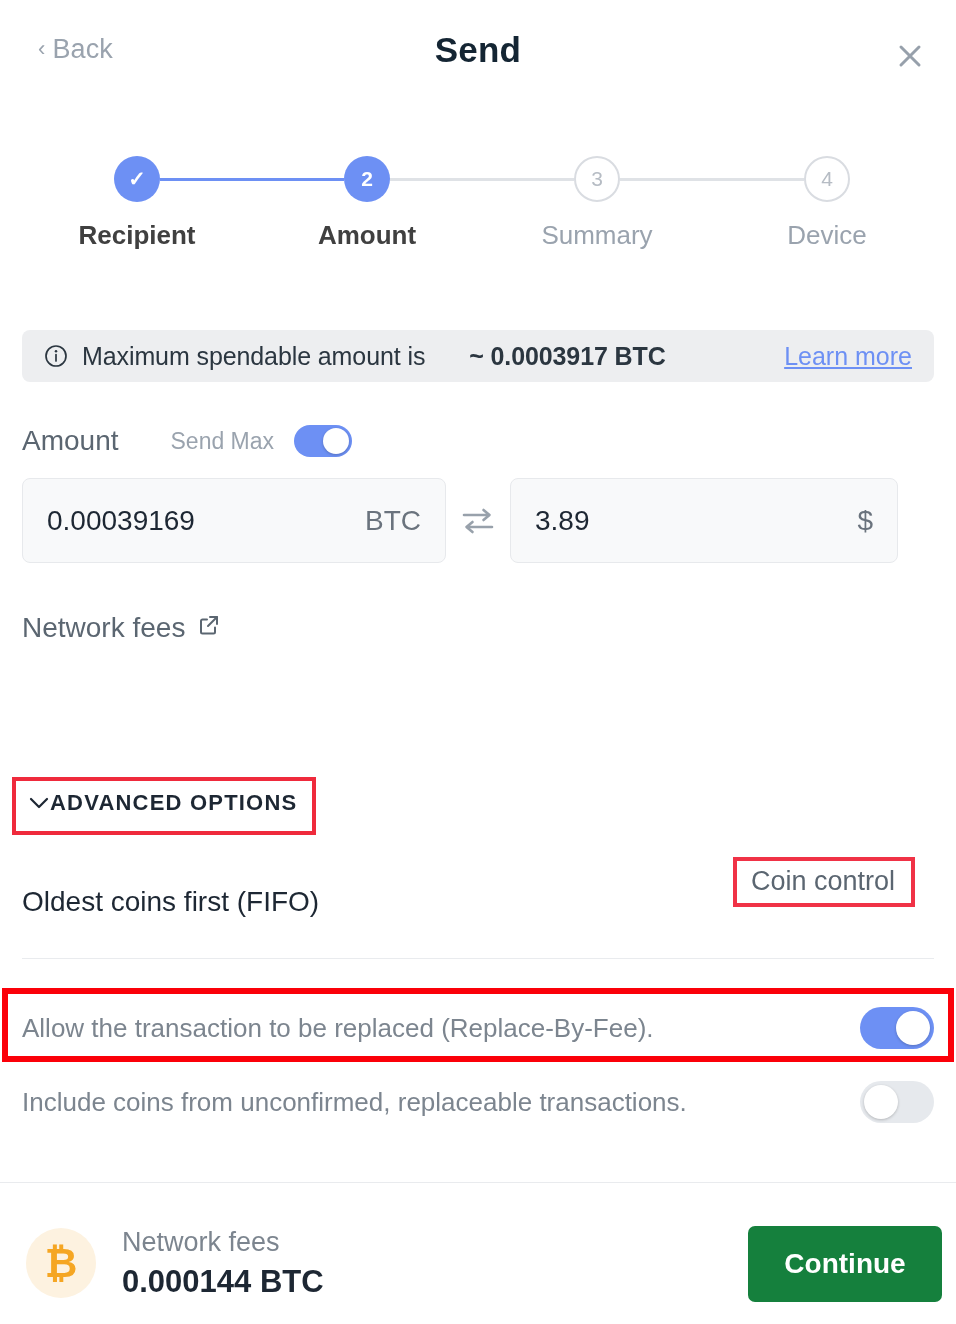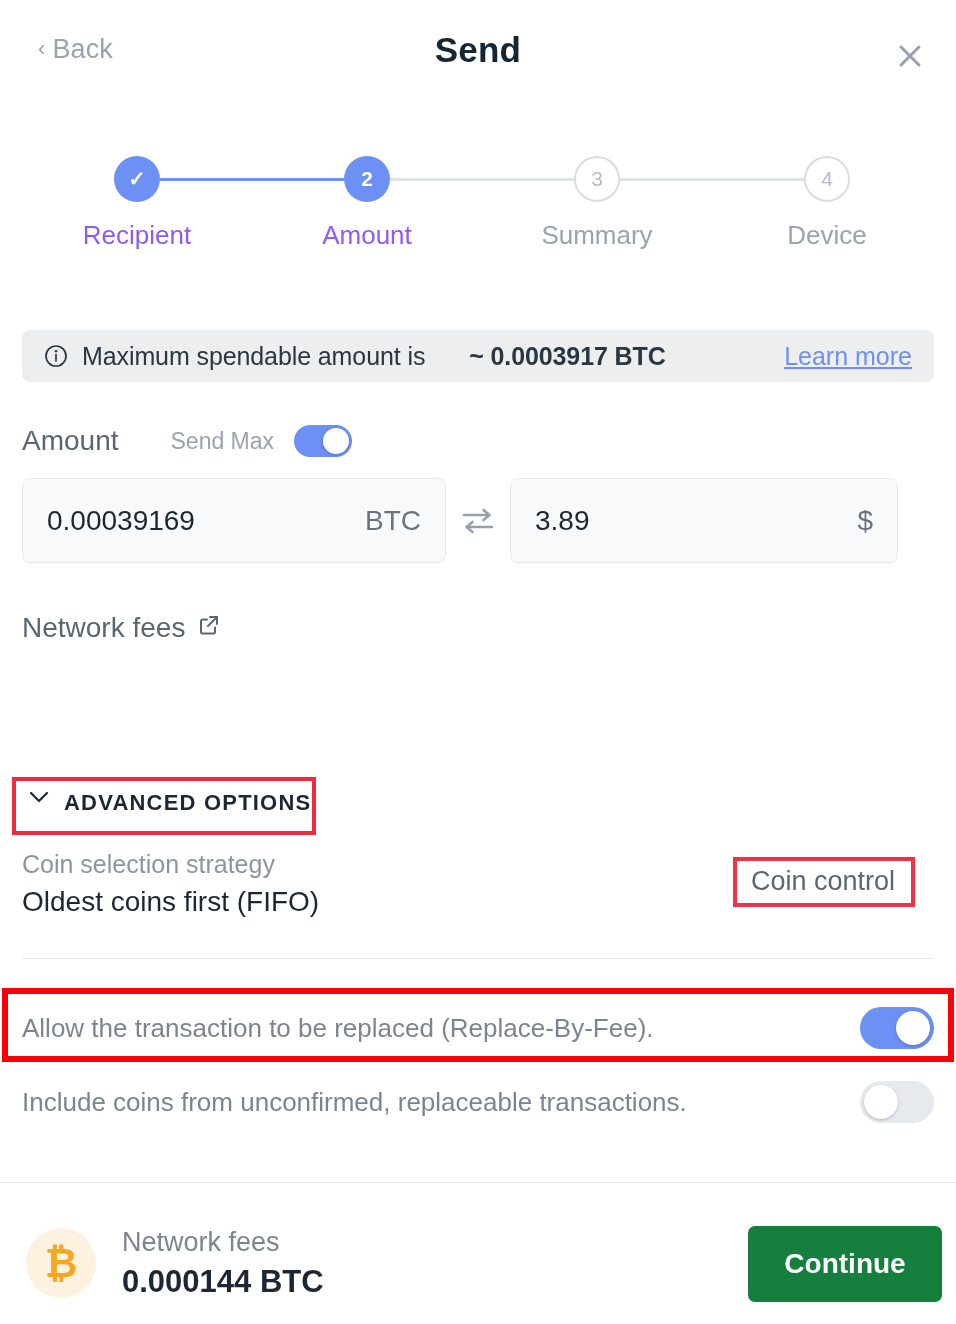--- a/index.html
+++ b/index.html
@@ -34,21 +34,21 @@
   .step { position:absolute; top:0; width:180px; margin-left:-90px; text-align:center; }
   .step .bubble {
     width:46px; height:46px; border-radius:50%;
     display:flex; align-items:center; justify-content:center;
     margin:0 auto; font-size:21px; font-weight:700;
   }
   .step.done .bubble  { background:#6d90f4; color:#fff; }
   .step.active .bubble{ background:#6d90f4; color:#fff; }
   .step.todo .bubble  { background:#fff; color:#b6bcc4; border:2px solid #d9dce1; font-weight:400; }
   .step .label { margin-top:18px; font-size:26px; }
-  .step.done .label, .step.active .label { color:#8b5cf6; font-weight:400; }
+  .step.done .label, .step.active .label { color:#404040; font-weight:700; }
   .step.todo .label { color:#9aa3ae; }
   .connector { position:absolute; top:22px; height:3px; }
   .connector.filled { background:#6d90f4; }
   .connector.empty  { background:#dfe2e6; }
 
   
   .banner {
     position:absolute; left:22px; top:330px; width:912px; height:52px;
     background:#edeef0; border-radius:8px;
     display:flex; align-items:center; padding:0 22px;
@@ -109,21 +109,21 @@
     width:548px; height:94px; margin-left:62px;
     border:1px solid #e7e9ec; border-radius:8px;
     display:flex; align-items:center; padding:0 30px;
   }
   .rate-box .value { font-size:28px; color:#1d2733; }
   .rate-box .unit  { margin-left:auto; font-size:28px; color:#5b6671; }
 
   
   .advanced {
     position:absolute; left:28px; top:790px;
-    display:flex; gap:14px;
+    display:flex; align-items:center; 
     font-size:22px; font-weight:700; letter-spacing:1.2px; color:#1d2733;
   }
   .coin-strategy-label { position:absolute; left:22px; top:850px; font-size:25px; color:#8d96a0; }
   .coin-strategy-value { position:absolute; left:22px; top:886px; font-size:28px; color:#1d2733; }
   .coin-control { position:absolute; left:751px; top:866px; font-size:27px; color:#5b6671; }
 
   .divider { position:absolute; left:22px; top:958px; width:912px; height:1px; background:#e9ebee; }
 
   
   .opt-row { position:absolute; left:22px; width:912px; height:60px; display:flex; align-items:center; }
@@ -243,21 +243,20 @@
   </div>
 
 
   <div class="advanced">
     <svg width="22" height="14" viewBox="0 0 22 14">
       <path d="M3 3 L11 11 L19 3" stroke="#1d2733" stroke-width="2.2" fill="none" stroke-linecap="round" stroke-linejoin="round"></path>
     </svg>
     <span>ADVANCED OPTIONS</span>
   </div>
 
-  <div class="coin-strategy-label">Coin selection strategy</div>
   <div class="coin-strategy-value">Oldest coins first (FIFO)</div>
   <div class="coin-control">Coin control</div>
 
   <div class="divider"></div>
 
   <div class="opt-row opt-rbf">
     <span class="opt-text">Allow the transaction to be replaced (Replace-By-Fee).</span>
     <div class="toggle toggle-lg on">
       <div class="knob"></div>
     </div>

